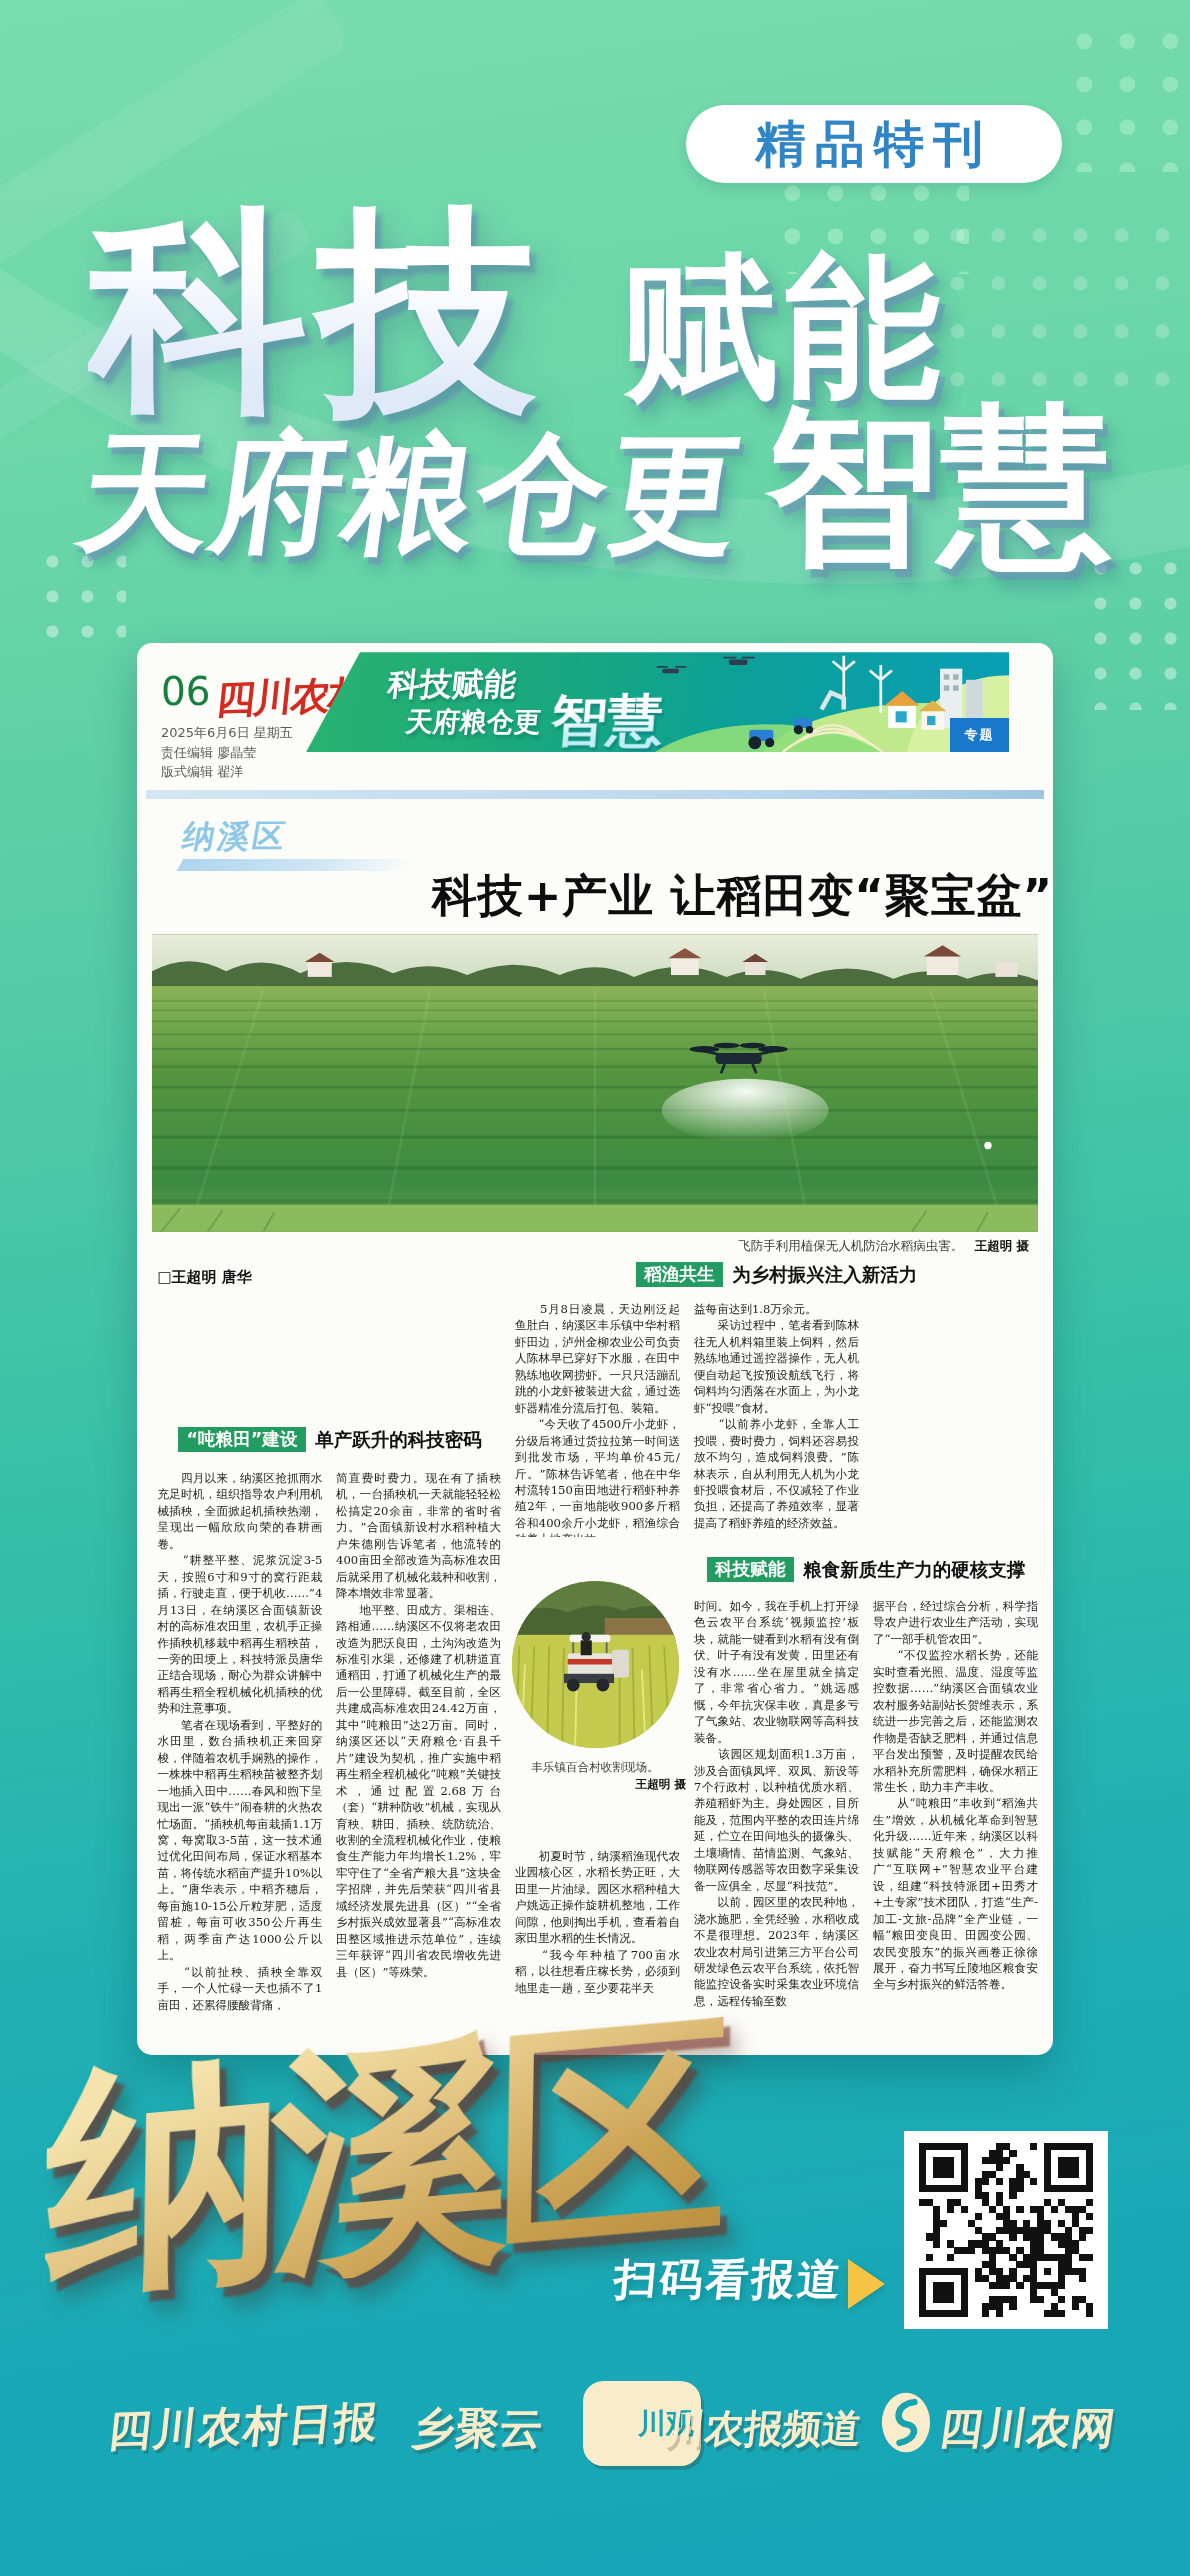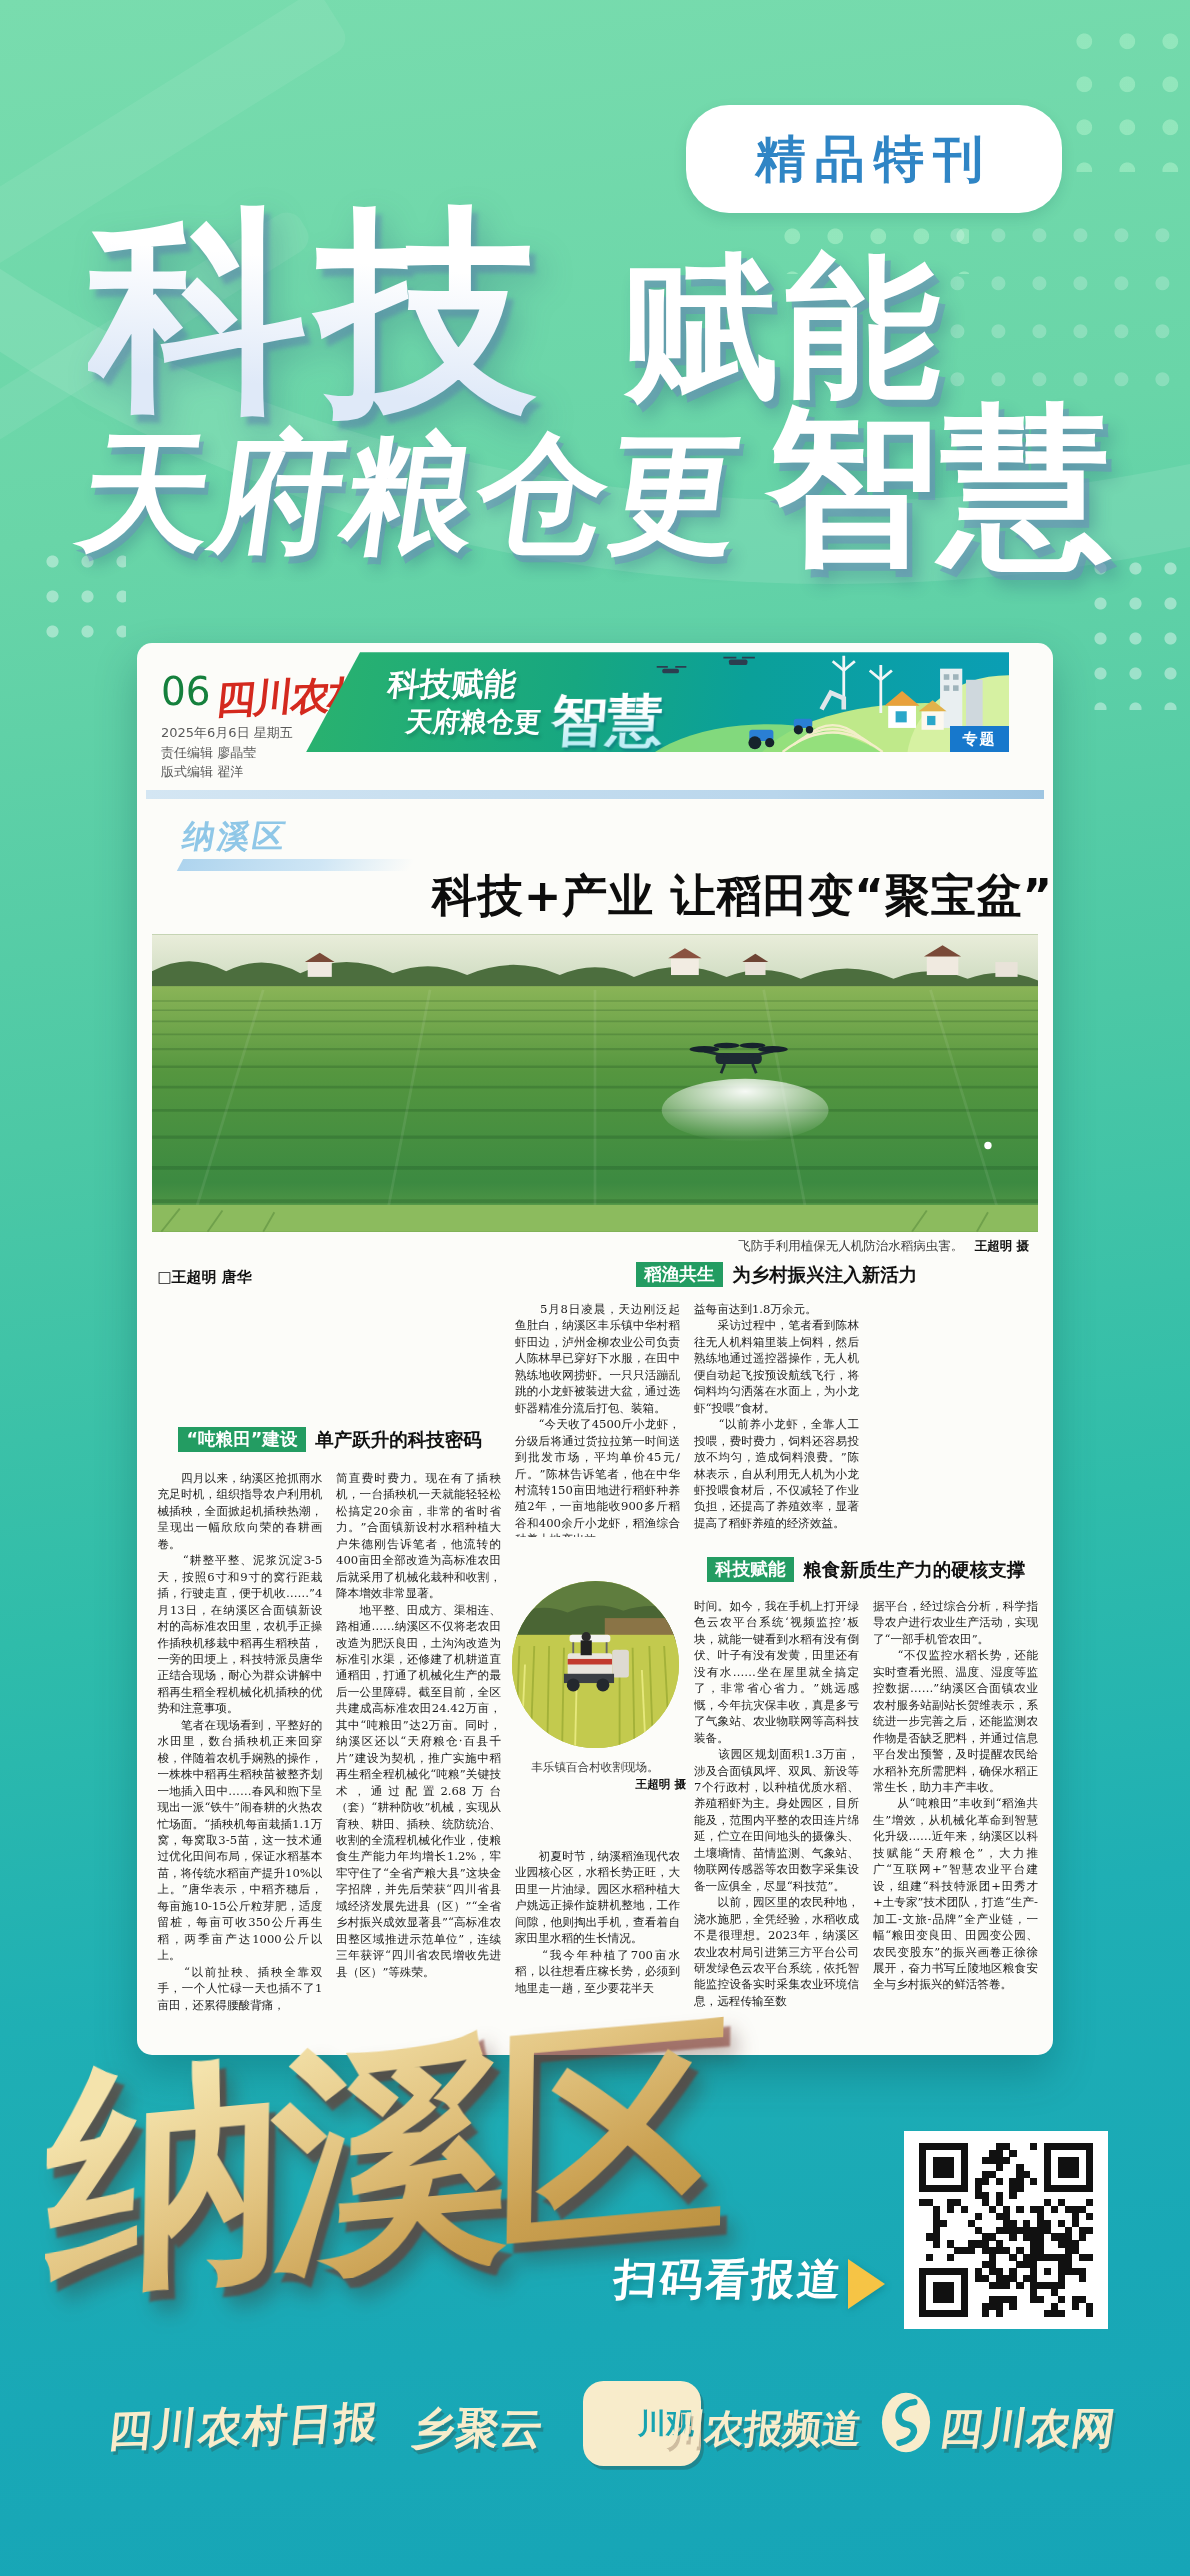--- a/index.html
+++ b/index.html
@@ -10,21 +10,21 @@
   .swoosh{position:absolute;border-radius:50%;pointer-events:none;}
   .sw1{width:2411px;height:1669px;left:-371px;top:-1168px;box-shadow:0 83px 0 0 rgba(255,255,255,0.10);}
   .sw2{width:2782px;height:2040px;left:-649px;top:723px;box-shadow:0 102px 0 0 rgba(255,255,255,0.08);}
   .streak{position:absolute;background:rgba(255,255,255,0.07);transform:rotate(-32deg);border-radius:16.7px;pointer-events:none;}
   .dots{position:absolute;pointer-events:none;}
   .dots-green{background-image:radial-gradient(circle at 8.3px 8.3px,rgba(150,232,190,0.9) 7.4px,transparent 8.3px);background-size:43px 43px;}
   .dots-white{background-image:radial-gradient(circle at 6.5px 6.5px,rgba(255,255,255,0.40) 5.6px,transparent 6.5px);background-size:35px 35px;}
   .dots-faint{background-image:radial-gradient(circle at 7.4px 9.3px,rgba(255,255,255,0.22) 6.5px,transparent 7.4px);background-size:41px 48px;}
 
   
-  .badge{position:absolute;left:686px;top:105px;width:376px;height:108px;background:#fff;border-radius:43px;
+  .badge{position:absolute;left:686px;top:105px;width:376px;height:78px;background:#fff;border-radius:43px;
     display:flex;align-items:center;justify-content:center;box-shadow:0 5.6px 13px rgba(20,90,80,.15);}
   .badge span{font-size:50px;font-weight:900;color:#2f85c5;letter-spacing:9.3px;}
 
   
   .t-line{position:absolute;white-space:nowrap;font-weight:900;color:#fff;}
   .t1a{left:88px;top:202px;font-size:219px;letter-spacing:11px;line-height:1;
     background:linear-gradient(185deg,#ffffff 30%,#dfe9f8 80%);-webkit-background-clip:text;background-clip:text;color:transparent;
     filter:drop-shadow(6.5px 8.3px 1.9px rgba(90,120,175,.45)) drop-shadow(9.3px 13px 15px rgba(30,70,110,.25));}
   .t1b{left:623px;top:249px;font-size:156px;line-height:1;letter-spacing:5.6px;
     text-shadow:5.6px 7.4px 0 rgba(110,140,190,.5),9.3px 13px 16.7px rgba(30,70,110,.3);}
@@ -42,21 +42,21 @@
   .dateblock{position:absolute;left:24px;top:80px;font-size:13px;color:#5a5a5a;line-height:19.5px;white-space:pre-line;}
   .banner{position:absolute;left:169px;top:9.3px;width:703px;height:100px;
     background:linear-gradient(100deg,#2ab26e 0%,#17a780 38%,#0ba099 62%,#0a9eb6 100%);
     clip-path:polygon(54px 0,100% 0,100% 100%,0 100%);overflow:hidden;}
   .banner .b1{position:absolute;left:82px;top:11px;font-size:32px;font-weight:900;color:#fff;transform:skewX(-6deg);text-shadow:1.9px 2.8px 3.7px rgba(0,60,60,.3);}
   .banner .b2{position:absolute;left:100px;top:52px;font-size:27px;font-weight:900;color:#fff;transform:skewX(-6deg);text-shadow:1.9px 2.8px 3.7px rgba(0,60,60,.3);}
   .banner .b3{position:absolute;left:245px;top:32px;font-size:56px;font-weight:900;color:#fff;transform:skewX(-4deg);
     background:linear-gradient(180deg,#ffffff 35%,#bfeef5 75%);-webkit-background-clip:text;background-clip:text;color:transparent;
     filter:drop-shadow(2.8px 3.7px 0.9px rgba(10,90,120,.4));}
   .banner-art{position:absolute;right:0;top:0;width:399px;height:100px;}
-  .tag-zt{position:absolute;right:0;bottom:0;width:59px;height:26px;background:#1778cc;color:#fff;font-size:15px;font-weight:700;
+  .tag-zt{position:absolute;right:0;bottom:0;width:59px;height:34px;background:#1778cc;color:#fff;font-size:13px;font-weight:700;
     display:flex;align-items:center;justify-content:center;letter-spacing:1.9px;}
   .bluebar{position:absolute;left:9.3px;top:147px;width:898px;height:9.3px;background:linear-gradient(90deg,#d4e6f3,#b9d6ec 70%,#9fc6e2);}
 
   .region{position:absolute;left:46px;top:172px;font-size:32px;font-weight:900;color:#8fc7e7;transform:skewX(-10deg);letter-spacing:2.8px;}
   .region-bar{position:absolute;left:43px;top:216px;width:232px;height:12px;background:linear-gradient(90deg,#aed4ee,#cfe6f5 60%,rgba(207,230,245,0));transform:skewX(-28deg);}
   .headline{position:absolute;left:0;top:223px;width:916px;text-align:right;font-size:45px;font-weight:900;color:#0d0d0d;letter-spacing:0.9px;}
 
   .photo{position:absolute;left:15px;top:291px;width:886px;height:298px;overflow:hidden;background:#5a8a42;}
   .caption{position:absolute;right:24px;top:595px;width:556px;text-align:right;font-size:12.5px;color:#3c3c3c;
     font-family:"DejaVu Serif","Liberation Serif",serif;}

